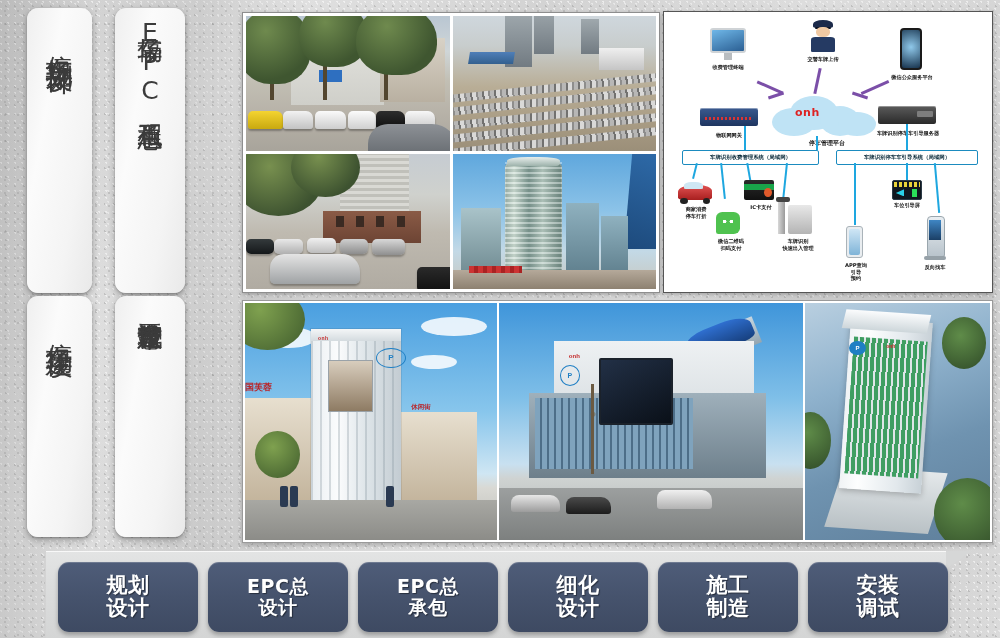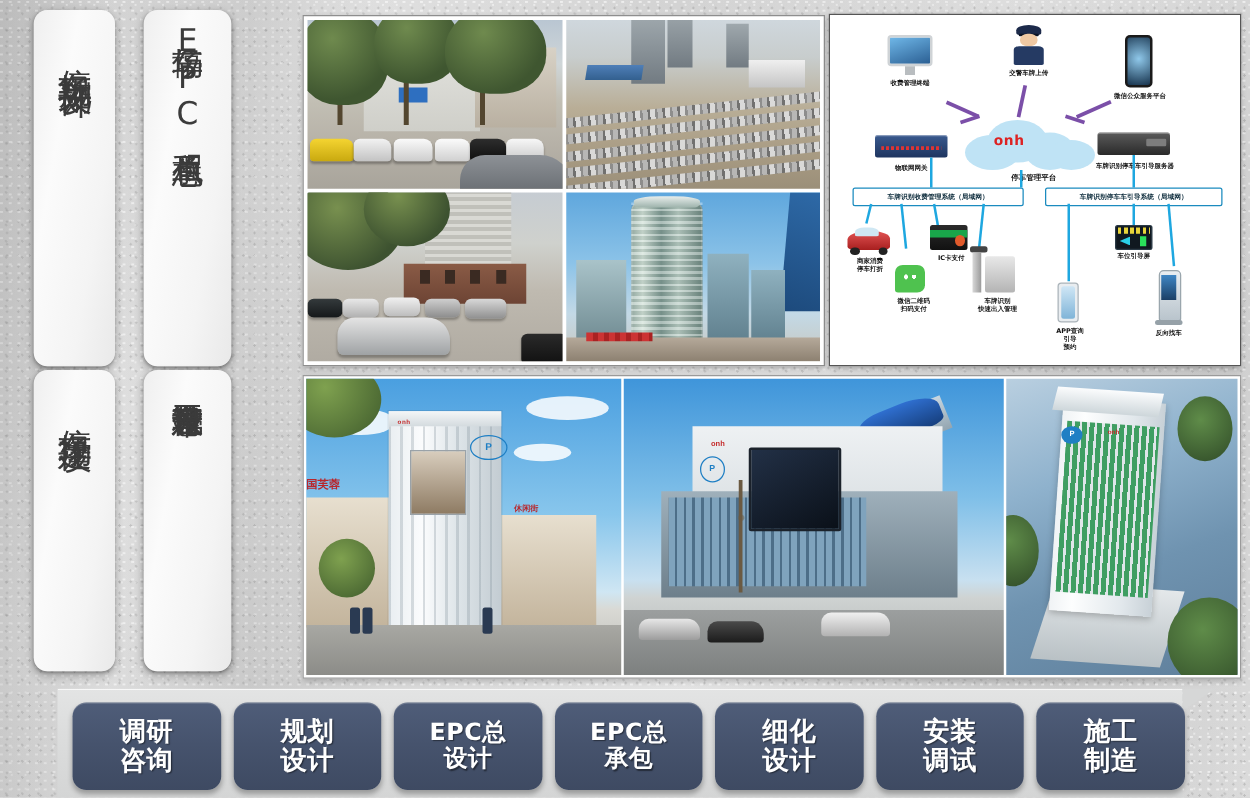--- a/index.html
+++ b/index.html
@@ -581,40 +581,36 @@
     <div class="logo">onh</div>
     <div class="ptag">P</div>
     <div class="green g1"></div>
     <div class="green g3"></div>
   </div>
 </div>
 
 <div id="proc-band"></div>
 <div id="proc-row">
   <div class="pbtn">
-    <span class="l1">调研</span>
-    <span class="l2">咨询</span>
-  </div>
-  <div class="pbtn">
     <span class="l1">规划</span>
     <span class="l2">设计</span>
   </div>
   <div class="pbtn lat">
     <span class="l1">EPC总</span>
     <span class="l2">设计</span>
   </div>
   <div class="pbtn lat">
     <span class="l1">EPC总</span>
     <span class="l2">承包</span>
   </div>
   <div class="pbtn">
     <span class="l1">细化</span>
     <span class="l2">设计</span>
   </div>
   <div class="pbtn">
+    <span class="l1">施工</span>
+    <span class="l2">制造</span>
+  </div>
+  <div class="pbtn">
     <span class="l1">安装</span>
     <span class="l2">调试</span>
   </div>
-  <div class="pbtn">
-    <span class="l1">施工</span>
-    <span class="l2">制造</span>
-  </div>
 </div>
 
 </body></html>

